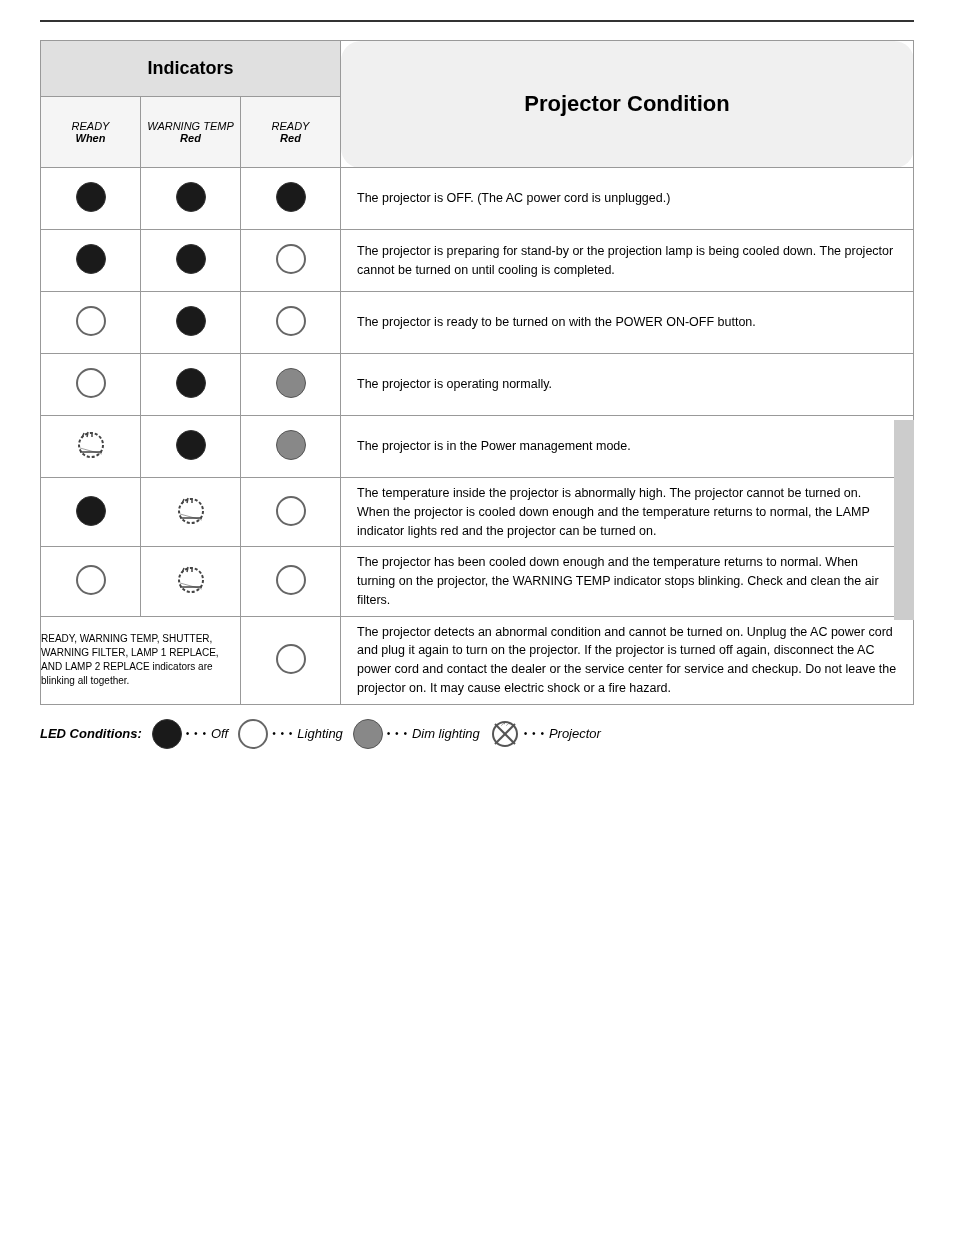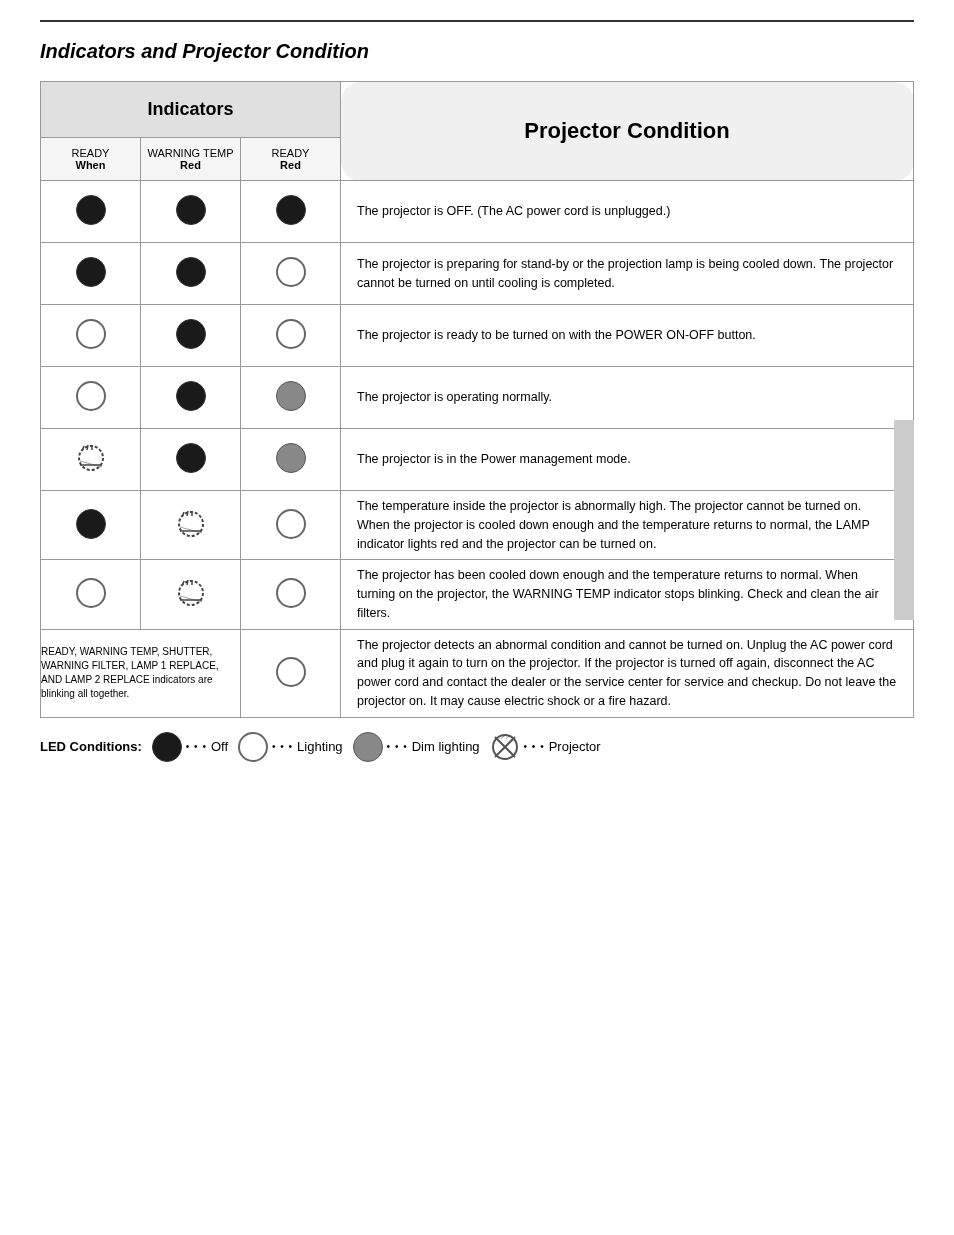--- a/index.html
+++ b/index.html
@@ -53,22 +53,23 @@
       font-weight: bold;
       font-size: 22px;
       padding: 12px;
       border-radius: 20px;
     }
 
     .sub-header-row td {
       background: #f5f5f5;
       text-align: center;
       font-size: 11px;
-      padding: 9px 4px;
+      padding: 23px 4px;
       font-weight: normal;
+      font-style: italic;
     }
 
     .sub-header-row td span.color-label {
       display: block;
       font-weight: bold;
     }
 
     .indicator-cell {
       width: 100px;
       text-align: center;
@@ -128,20 +129,21 @@
       padding: 8px 0;
     }
 
     
     .led-conditions {
       display: flex;
       align-items: center;
       gap: 10px;
       margin-top: 14px;
       flex-wrap: wrap;
+      font-style: italic;
     }
 
     .led-conditions-label {
       font-weight: bold;
       font-size: 13px;
     }
 
     .led-condition-item {
       display: flex;
       align-items: center;
@@ -174,21 +176,20 @@
     .wrapper {
       position: relative;
     }
   </style>
 </head>
 <body>
 
 <div class="wrapper">
   <div class="top-rule"></div>
 
-  <div class="page-title">Indicators and Projector Condition</div>
 
   <div class="section-label" style="margin-bottom:10px;"></div>
 
   <table class="main-table">
     <thead>
       <tr>
         <td colspan="3" class="indicators-header">Indicators</td>
         <td class="projector-condition-header" rowspan="2">Projector Condition</td>
       </tr>
       <tr class="sub-header-row">

